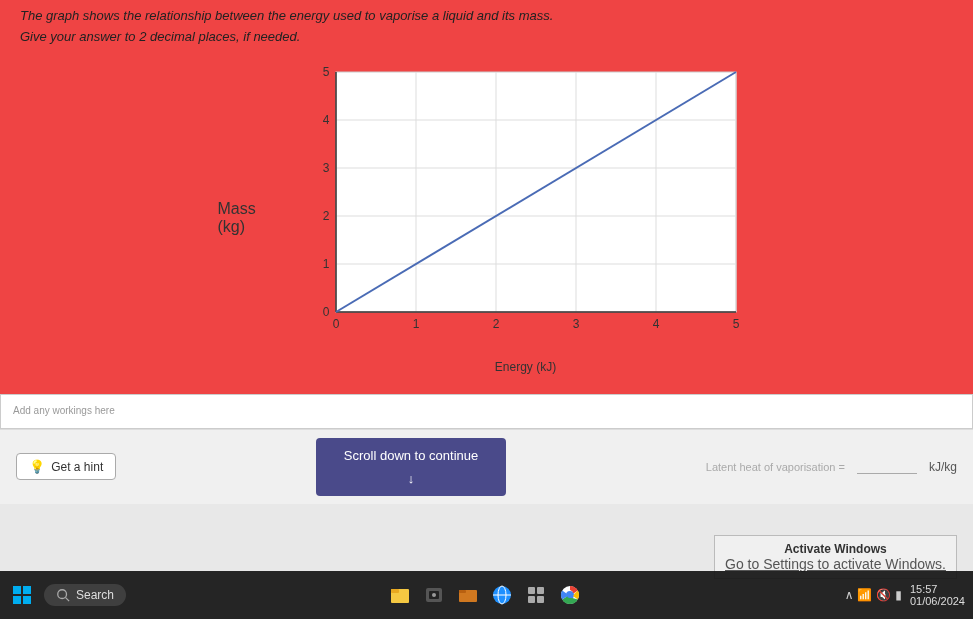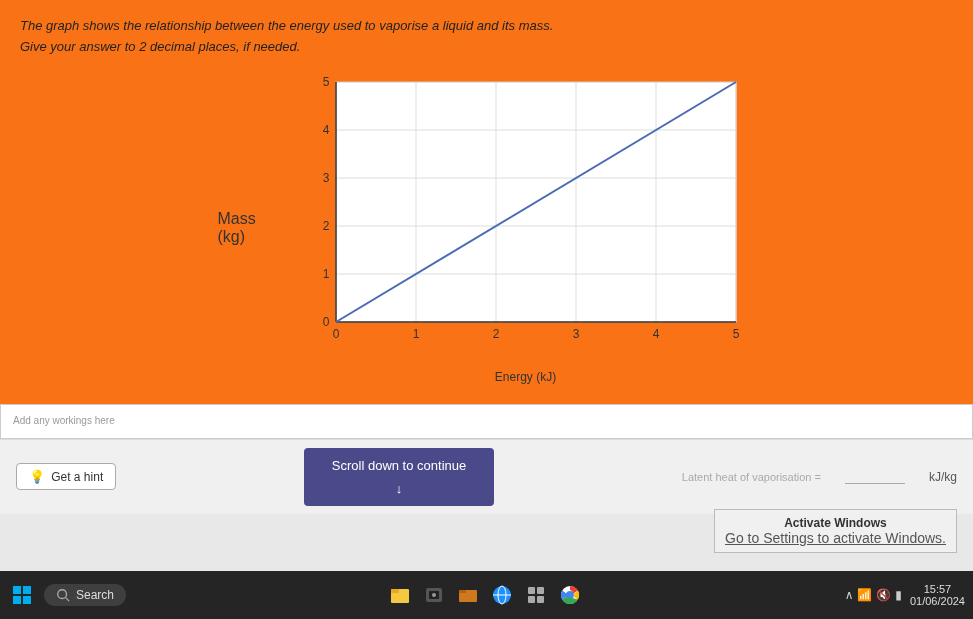--- a/index.html
+++ b/index.html
@@ -8,22 +8,22 @@
       height: 619px;
       background: #e8e8e8;
       font-family: Arial, sans-serif;
       font-size: 13px;
       overflow: hidden;
       position: relative;
     }
 
     
     .main-content {
-      background: #f97316;
-      padding: 16px 20px 10px 20px;
+      background: #ef4444;
+      padding: 6px 20px 10px 20px;
       position: relative;
     }
 
     .question-text {
       font-size: 13px;
       color: #222;
       line-height: 1.6;
       margin-bottom: 14px;
       font-style: italic;
     }
@@ -103,21 +103,21 @@
       cursor: pointer;
       display: flex;
       align-items: center;
       gap: 8px;
       flex-direction: column;
     }
 
     .answer-area {
       display: flex;
       align-items: center;
-      gap: 24px;
+      gap: 12px;
       font-size: 12px;
       color: #888;
     }
 
     .answer-input-box {
       border: none;
       border-bottom: 1px solid #aaa;
       background: transparent;
       width: 60px;
       font-size: 12px;
@@ -127,21 +127,21 @@
 
     .units-label {
       font-size: 12px;
       color: #555;
     }
 
     
     .activate-windows {
       position: absolute;
       right: 16px;
-      bottom: 66px;
+      bottom: 40px;
       background: rgba(240,240,240,0.95);
       border: 1px solid #bbb;
       padding: 6px 10px;
       font-size: 11px;
       color: #333;
       text-align: center;
       z-index: 10;
     }
 
     .activate-windows .title {
@@ -202,21 +202,21 @@
 
     .taskbar-right {
       display: flex;
       align-items: center;
       gap: 8px;
     }
 
     .taskbar-time {
       color: #ddd;
       font-size: 11px;
-      text-align: center;
+      text-align: left;
     }
 
     .taskbar-icons-group {
       display: flex;
       align-items: center;
       gap: 4px;
       color: #ccc;
       font-size: 12px;
     }
 

